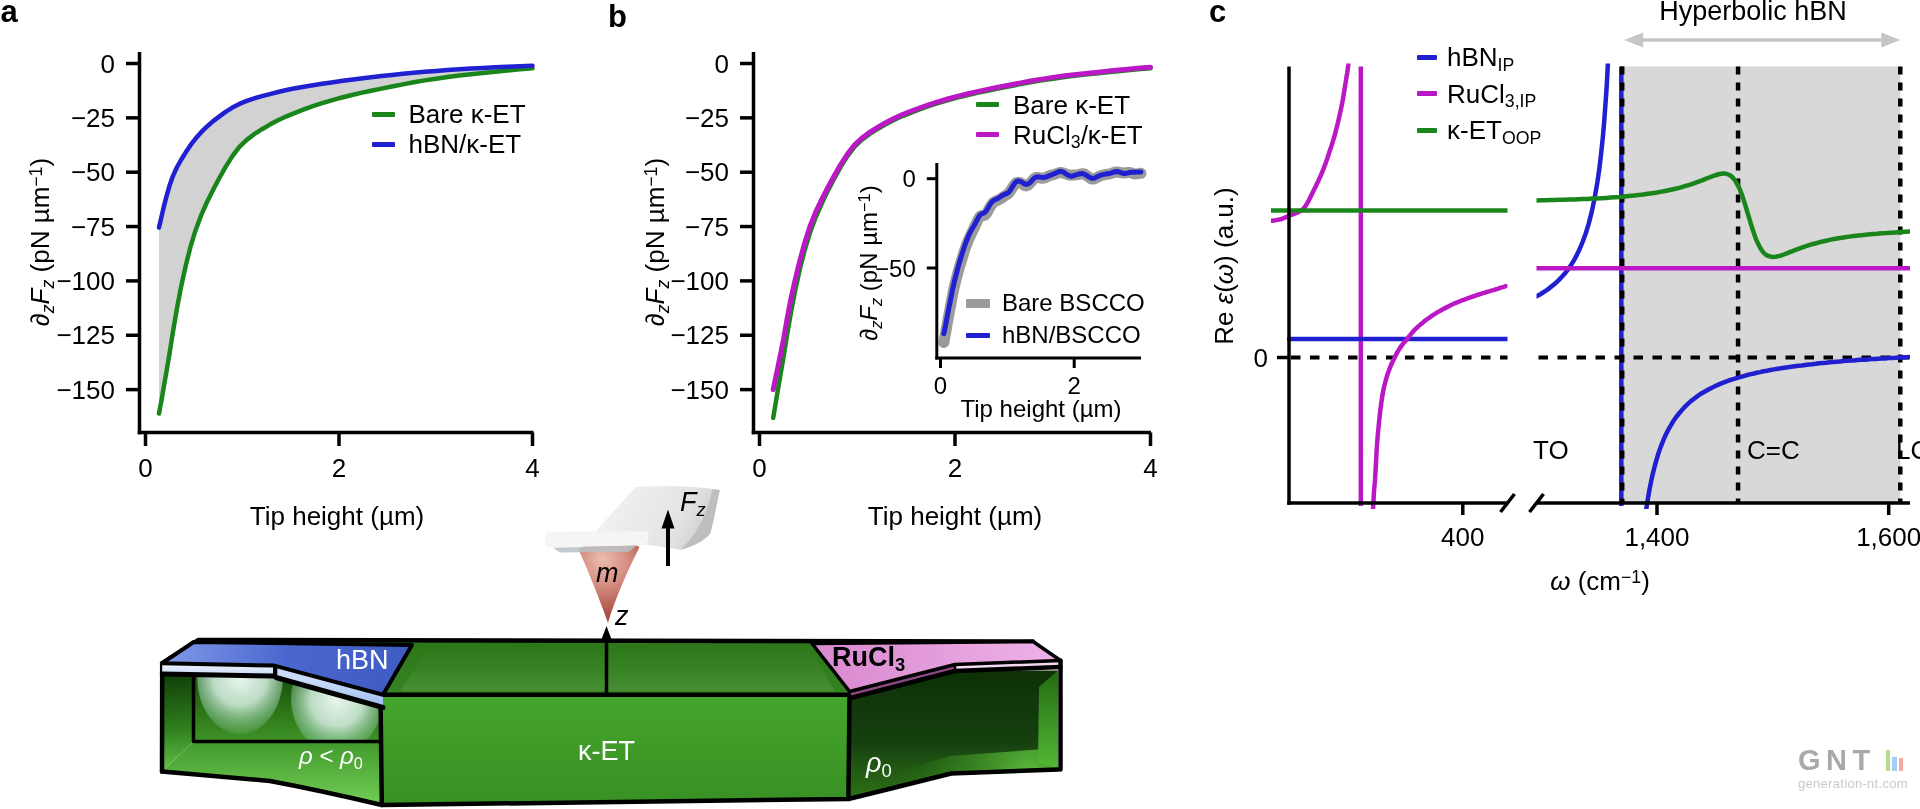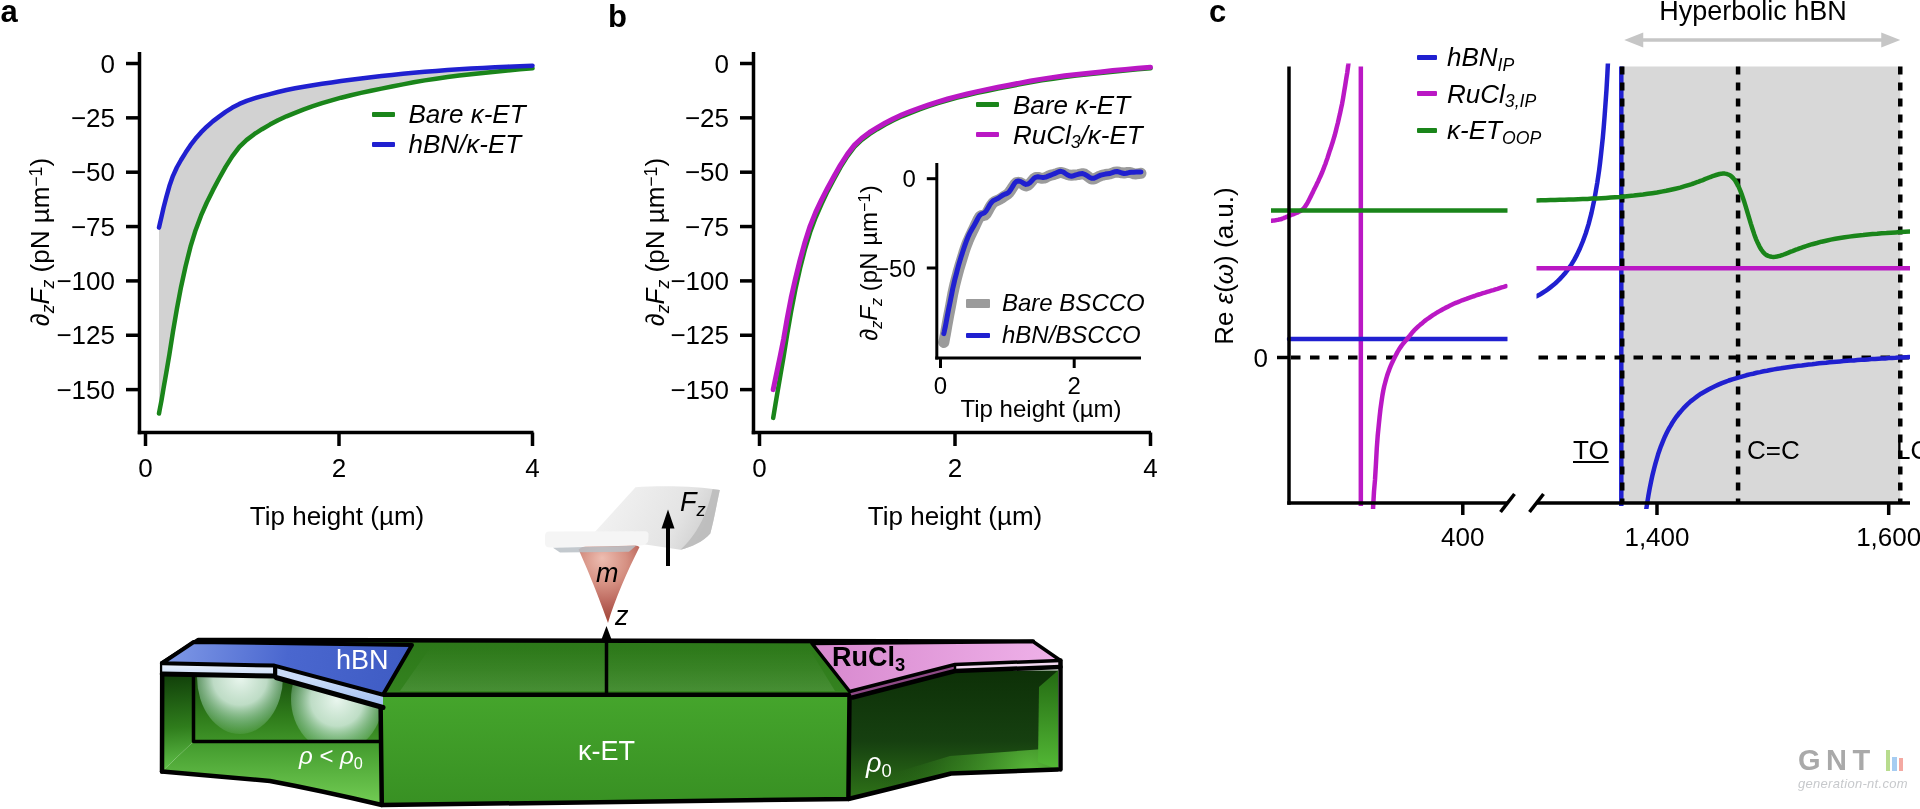--- a/index.html
+++ b/index.html
@@ -6,28 +6,28 @@
   #fig{position:relative;width:1920px;height:809px;background:#fff;overflow:hidden;
        font-family:"Liberation Sans","DejaVu Sans",sans-serif;color:#000;}
   #fig svg{position:absolute;left:0;top:0;}
   .abs{position:absolute;white-space:nowrap;}
   .panel-letter{font-weight:bold;font-size:31px;line-height:1;}
   .axis-text{font-size:26px;line-height:1;}
   .vlabel{width:440px;height:36px;display:flex;align-items:center;justify-content:center;
           transform:rotate(-90deg);}
   .hlabel{width:440px;height:36px;display:flex;align-items:center;justify-content:center;}
   .legend{display:flex;flex-direction:column;}
-  .legend-row{display:flex;align-items:center;font-style:italic;}
+  .legend-row{display:flex;align-items:center;}
   .swatch{display:inline-block;border-radius:1px;}
   sub{font-size:68%;vertical-align:baseline;position:relative;top:0.28em;}
   sup{font-size:68%;vertical-align:baseline;position:relative;top:-0.42em;}
   .it{font-style:italic;}
   .white{color:#fff;}
   .wm-logo{font-weight:bold;font-size:29px;letter-spacing:5.5px;color:#a9a9a9;line-height:0.78;}
-  .wm-domain{font-size:13px;color:#c7c9cc;line-height:1;letter-spacing:0.3px;font-style:italic;}
+  .wm-domain{font-size:13px;color:#c7c9cc;line-height:1;letter-spacing:0.3px;}
 </style>
 </head>
 <body>
 
 <div id="fig">
   <svg id="gfx" width="1920" height="809" viewBox="0 0 1920 809">
       <g>
         <polygon points="159.0,227.6 159.8,224.0 161.5,216.8 163.6,207.5 166.3,197.1 169.4,186.1 172.9,176.1 176.8,167.5 181.0,160.0 185.6,152.6 190.5,145.2 195.6,138.6 201.0,132.4 206.8,126.7 212.8,121.4 219.1,116.6 225.6,111.9 232.4,107.6 239.4,103.9 246.7,100.9 254.2,98.4 262.0,96.2 269.9,94.1 278.0,92.0 286.5,90.0 295.1,88.3 303.9,86.7 312.9,85.2 322.1,83.8 331.6,82.4 341.1,81.0 350.9,79.7 361.0,78.5 371.1,77.3 381.5,76.1 392.0,75.0 402.9,73.8 413.7,72.8 424.8,71.8 436.1,70.9 447.6,70.0 459.2,69.3 471.0,68.6 483.0,67.9 495.1,67.3 507.4,66.7 519.8,66.2 532.5,65.7 532.5,68.3 519.8,69.3 507.4,70.5 495.1,71.7 483.0,73.0 471.0,74.3 459.2,75.6 447.6,77.1 436.1,78.7 424.8,80.4 413.7,82.3 402.9,84.4 392.0,86.5 381.5,88.6 371.1,90.7 361.0,92.9 350.9,95.2 341.1,97.7 331.6,100.4 322.1,103.2 312.9,106.2 303.9,109.4 295.1,112.8 286.5,116.3 278.0,120.3 269.9,124.6 262.0,129.2 254.2,134.2 246.7,139.9 239.4,146.9 232.4,156.1 225.6,166.9 219.1,178.5 212.8,190.4 206.8,202.5 201.0,215.7 195.6,230.2 190.5,246.7 185.6,266.2 181.0,287.2 176.8,309.4 172.9,332.1 169.4,354.4 166.3,372.6 163.6,387.9 161.5,400.3 159.8,409.2 159.0,413.5" fill="#d2d2d2" stroke="none"></polygon>
         <polyline points="159.0,413.5 159.8,409.2 161.5,400.3 163.6,387.9 166.3,372.6 169.4,354.4 172.9,332.1 176.8,309.4 181.0,287.2 185.6,266.2 190.5,246.7 195.6,230.2 201.0,215.7 206.8,202.5 212.8,190.4 219.1,178.5 225.6,166.9 232.4,156.1 239.4,146.9 246.7,139.9 254.2,134.2 262.0,129.2 269.9,124.6 278.0,120.3 286.5,116.3 295.1,112.8 303.9,109.4 312.9,106.2 322.1,103.2 331.6,100.4 341.1,97.7 350.9,95.2 361.0,92.9 371.1,90.7 381.5,88.6 392.0,86.5 402.9,84.4 413.7,82.3 424.8,80.4 436.1,78.7 447.6,77.1 459.2,75.6 471.0,74.3 483.0,73.0 495.1,71.7 507.4,70.5 519.8,69.3 532.5,68.3" fill="none" stroke="#1a851a" stroke-width="4.5" stroke-linecap="round" stroke-linejoin="round"></polyline>
         <polyline points="159.0,227.6 159.8,224.0 161.5,216.8 163.6,207.5 166.3,197.1 169.4,186.1 172.9,176.1 176.8,167.5 181.0,160.0 185.6,152.6 190.5,145.2 195.6,138.6 201.0,132.4 206.8,126.7 212.8,121.4 219.1,116.6 225.6,111.9 232.4,107.6 239.4,103.9 246.7,100.9 254.2,98.4 262.0,96.2 269.9,94.1 278.0,92.0 286.5,90.0 295.1,88.3 303.9,86.7 312.9,85.2 322.1,83.8 331.6,82.4 341.1,81.0 350.9,79.7 361.0,78.5 371.1,77.3 381.5,76.1 392.0,75.0 402.9,73.8 413.7,72.8 424.8,71.8 436.1,70.9 447.6,70.0 459.2,69.3 471.0,68.6 483.0,67.9 495.1,67.3 507.4,66.7 519.8,66.2 532.5,65.7" fill="none" stroke="#2020d0" stroke-width="4.5" stroke-linecap="round" stroke-linejoin="round"></polyline>
@@ -317,35 +317,38 @@
     <div class="legend-row">
       <span class="swatch" style="width: 24px; height: 5px; margin-right: 12px; background: rgb(32, 32, 208);"></span>
       <span><span>hBN/BSCCO</span></span>
     </div>
   </div>
 
   <div class="abs axis-text hlabel" style="left:1533px;top:-6.5px;font-size:27px;">Hyperbolic hBN</div>
   <div class="abs axis-text vlabel" style="left:1004px;top:248px;">
       <span>Re <span class="it">ε</span>(<span class="it">ω</span>) (a.u.)</span>
     </div>
+  <div class="abs axis-text hlabel" style="left:1380px;top:563px;">
+      <span><span class="it">ω</span> (cm<sup>−1</sup>)</span>
+    </div>
   <div class="abs legend" style="left:1417px;top:44px;gap:10.5px;">
     <div class="legend-row">
       <span class="swatch" style="width: 20px; height: 5px; margin-right: 10px; background: rgb(32, 32, 208);"></span>
       <span class="axis-text"><span>hBN<sub>IP</sub></span></span>
     </div>
     <div class="legend-row">
       <span class="swatch" style="width: 20px; height: 5px; margin-right: 10px; background: rgb(186, 24, 196);"></span>
       <span class="axis-text"><span>RuCl<sub>3,IP</sub></span></span>
     </div>
     <div class="legend-row">
       <span class="swatch" style="width: 20px; height: 5px; margin-right: 10px; background: rgb(26, 133, 26);"></span>
       <span class="axis-text"><span>κ-ET<sub>OOP</sub></span></span>
     </div>
   </div>
-  <div class="abs axis-text" style="left:1573px;top:437px;text-decoration:underline;">TO</div>
+  <div class="abs axis-text" style="left:1533px;top:437px;">TO</div>
   <div class="abs axis-text" style="left:1747px;top:437px;">C=C</div>
   <div class="abs axis-text" style="left:1855px;top:437px;margin-left:41px;">LO</div>
 
   <div class="abs axis-text white" style="left:336px;top:647px;font-size:27px;"><span>hBN</span></div>
   <div class="abs axis-text" style="left:832px;top:644px;font-size:27px;font-weight:bold;"><span>RuCl<sub>3</sub></span></div>
   <div class="abs axis-text white" style="left:578px;top:738px;font-size:27px;"><span>κ-ET</span></div>
   <div class="abs axis-text white" style="left:299px;top:744px;font-size:24px;text-align:center;"><span><span class="it">ρ</span> &lt; <span class="it">ρ</span><sub>0</sub></span></div>
   <div class="abs axis-text white" style="left:866px;top:750px;font-size:27px;"><span><span class="it">ρ</span><sub>0</sub></span></div>
   <div class="abs axis-text" style="left:596px;top:560px;font-size:27px;"><span><span class="it">m</span></span></div>
   <div class="abs axis-text" style="left:680px;top:489px;font-size:27px;"><span><span class="it">F<sub>z</sub></span></span></div>

